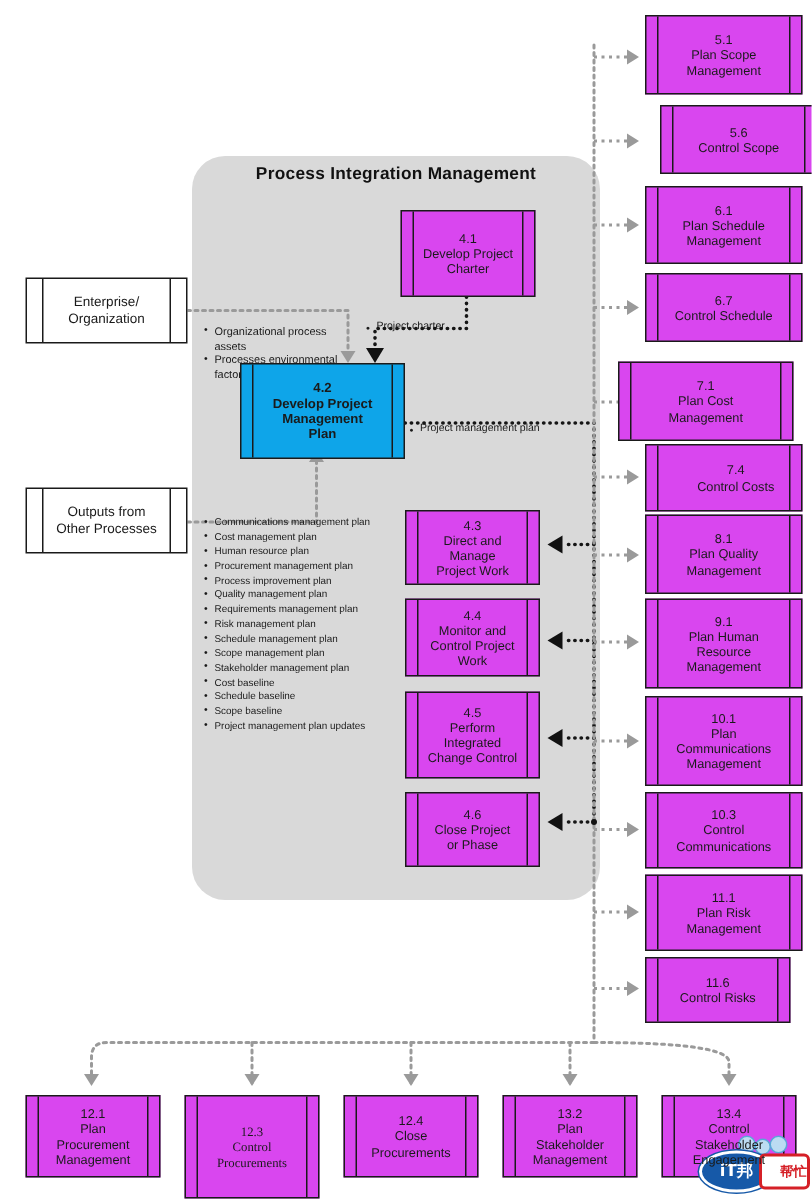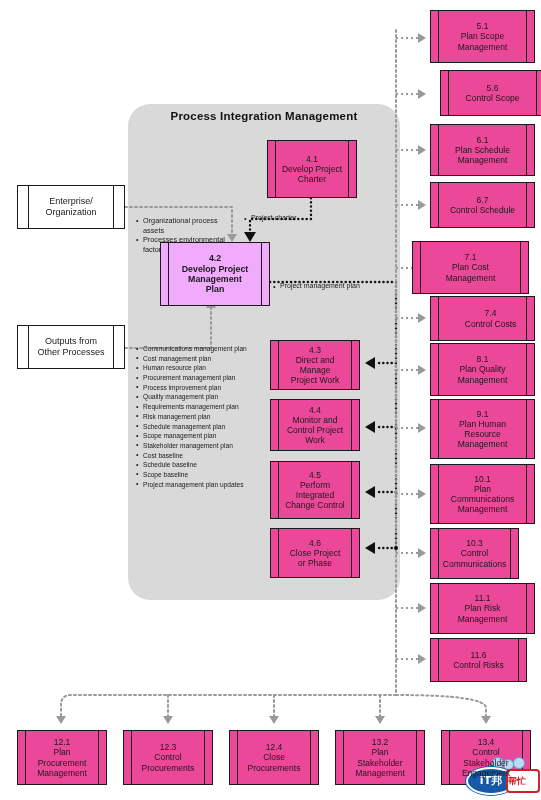--- a/index.html
+++ b/index.html
@@ -15,33 +15,33 @@
   }
   .group-title{
     position:absolute;left:128px;top:110px;width:272px;
     text-align:center;font-size:11.5px;font-weight:bold;letter-spacing:.2px;
     color:#111;
   }
 
   
   .proc{
     position:absolute;box-sizing:border-box;
-    border:1px solid #1a1a1a;background:#ec4899;
+    border:1px solid #1a1a1a;background:#d946ef;
     display:flex;align-items:center;justify-content:center;
   }
   .proc .bar-l,.proc .bar-r{
     position:absolute;top:0;bottom:0;width:0;border-left:1px solid #1a1a1a;
   }
   .proc .bar-l{left:7px;}
   .proc .bar-r{right:7px;}
   .proc .ptxt{
     position:relative;z-index:2;text-align:center;line-height:1.18;
     font-size:8.5px;color:#1a1a1a;padding:0 9px;
   }
-  .proc.shaded{background:#f0abfc;}
+  .proc.shaded{background:#0ea5e9;}
   .proc.shaded .ptxt{font-weight:bold;font-size:8.8px;}
 
   
   .extbox{
     position:absolute;box-sizing:border-box;
     border:1px solid #1a1a1a;background:#ffffff;
     display:flex;align-items:center;justify-content:center;
   }
   .extbox .bar-l{position:absolute;left:10px;top:0;bottom:0;border-left:1px solid #1a1a1a;}
   .extbox .bar-r{position:absolute;right:10px;top:0;bottom:0;border-left:1px solid #1a1a1a;}
@@ -77,21 +77,21 @@
   #wires{position:absolute;left:0;top:0;width:541px;height:800px;pointer-events:none;}
 
   
   .watermark{position:absolute;left:466px;top:757px;width:72px;height:40px;}
   .wm-oval{position:absolute;left:0;top:10px;width:46px;height:24px;border-radius:50%;
      background:#1659a8;border:2px solid #ffffff;box-shadow:0 0 0 1px #1659a8;}
   .wm-oval span{display:block;color:#fff;font-size:11px;font-weight:bold;text-align:center;
      line-height:24px;font-family:"DejaVu Sans",sans-serif;}
   .wm-red{position:absolute;left:40px;top:12px;width:30px;height:20px;border-radius:4px;
      background:#fff;border:2px solid #d52027;}
-  .wm-red span{display:block;color:#d52027;font-size:9px;font-weight:bold;text-align:left;
+  .wm-red span{display:block;color:#d52027;font-size:9px;font-weight:bold;text-align:right;
      line-height:20px;font-family:Liberation Serif, serif;}
   .wm-bub{position:absolute;background:#bcdcf2;border:1.5px solid #5aa7d8;border-radius:50%;}
 </style>
 </head>
 <body>
 
 <div id="canvas">
 
   <div class="group-panel"></div>
   <div class="group-title">Process Integration Management</div>
@@ -277,42 +277,42 @@
   <div class="proc" style="left:430px;top:399px;width:105px;height:60px;">
       <span class="bar-l"></span>
       <span class="bar-r"></span>
       <span class="ptxt">9.1<br>Plan Human<br>Resource<br>Management</span>
     </div>
   <div class="proc" style="left:430px;top:464px;width:105px;height:60px;">
       <span class="bar-l"></span>
       <span class="bar-r"></span>
       <span class="ptxt">10.1<br>Plan<br>Communications<br>Management</span>
     </div>
-  <div class="proc" style="left:430px;top:528px;width:89px;height:51px;">
+  <div class="proc" style="left:430px;top:528px;width:105px;height:51px;">
       <span class="bar-l"></span>
       <span class="bar-r"></span>
       <span class="ptxt">10.3<br>Control<br>Communications</span>
     </div>
   <div class="proc" style="left:430px;top:583px;width:105px;height:51px;">
       <span class="bar-l"></span>
       <span class="bar-r"></span>
       <span class="ptxt">11.1<br>Plan Risk<br>Management</span>
     </div>
   <div class="proc" style="left:430px;top:638px;width:97px;height:44px;">
       <span class="bar-l"></span>
       <span class="bar-r"></span>
       <span class="ptxt">11.6<br>Control Risks</span>
     </div>
 
   <div class="proc" style="left:17px;top:730px;width:90px;height:55px;">
       <span class="bar-l"></span>
       <span class="bar-r"></span>
       <span class="ptxt">12.1<br>Plan<br>Procurement<br>Management</span>
     </div>
-  <div class="proc" style="left:123px;top:730px;width:90px;height:55px;">
+  <div class="proc" style="left:123px;top:730px;width:90px;height:69px;font-family:Liberation Serif, serif;">
       <span class="bar-l"></span>
       <span class="bar-r"></span>
       <span class="ptxt">12.3<br>Control<br>Procurements</span>
     </div>
   <div class="proc" style="left:229px;top:730px;width:90px;height:55px;">
       <span class="bar-l"></span>
       <span class="bar-r"></span>
       <span class="ptxt">12.4<br>Close<br>Procurements</span>
     </div>
   <div class="proc" style="left:335px;top:730px;width:90px;height:55px;">

